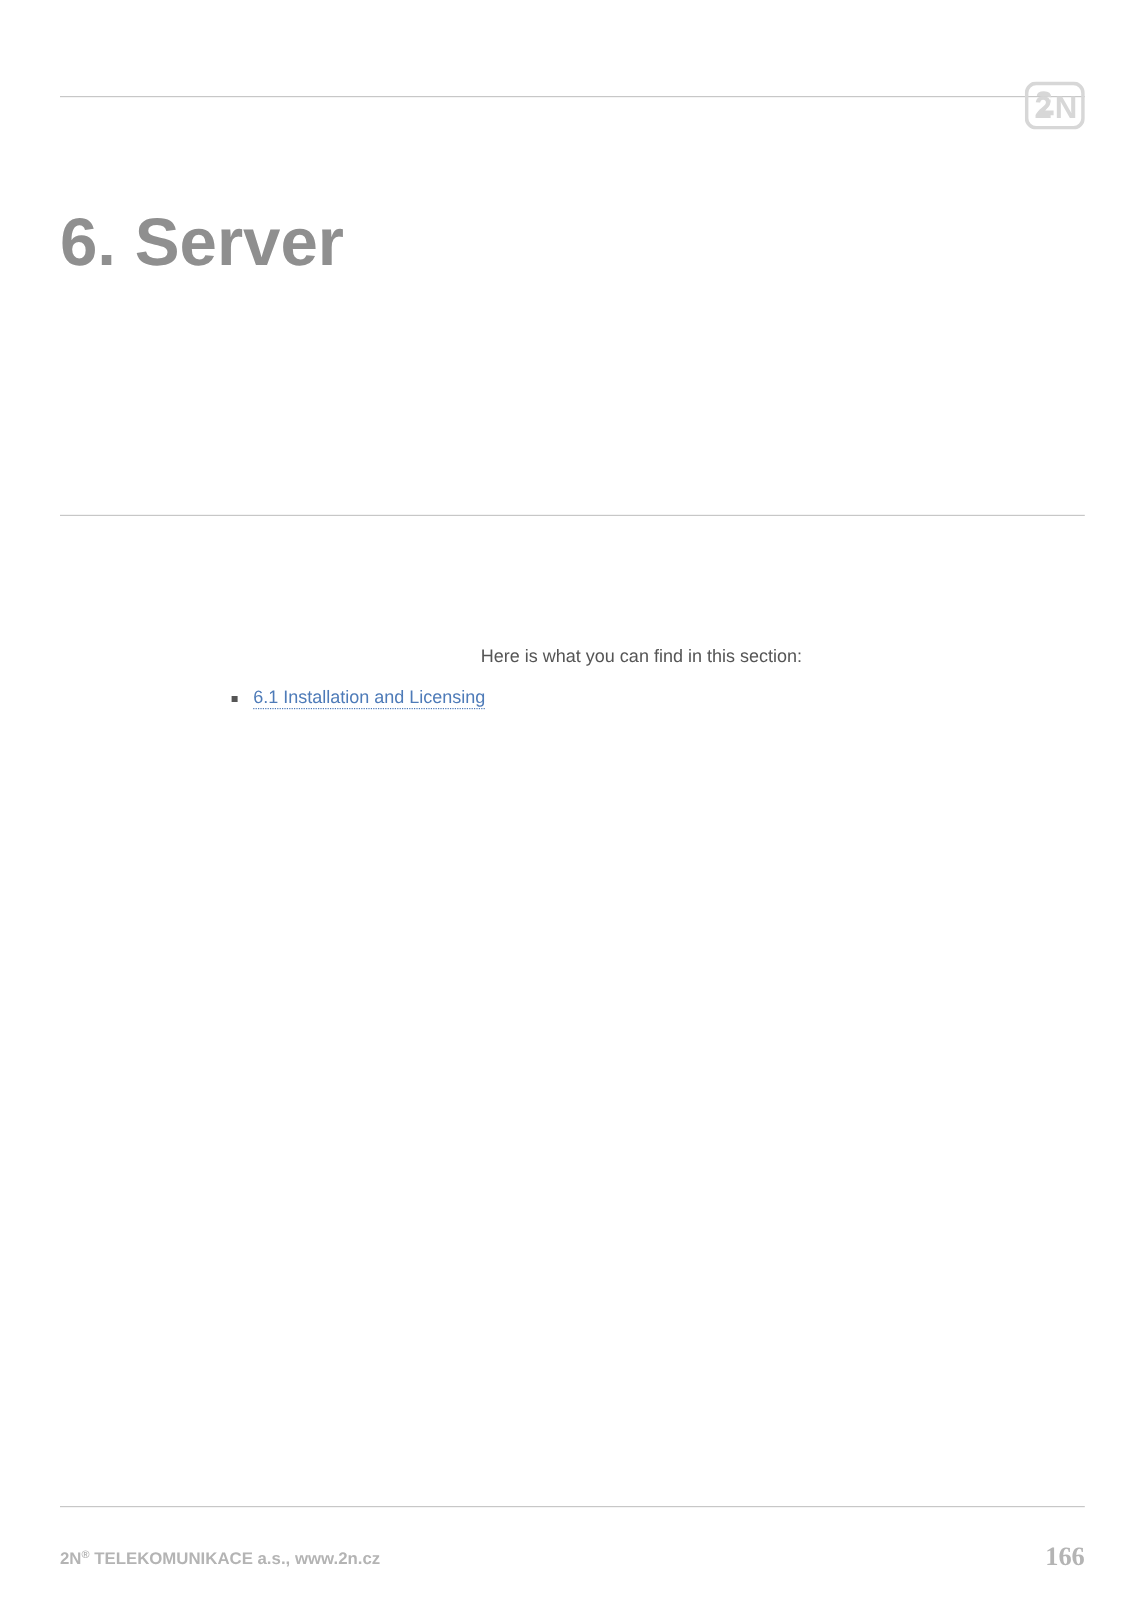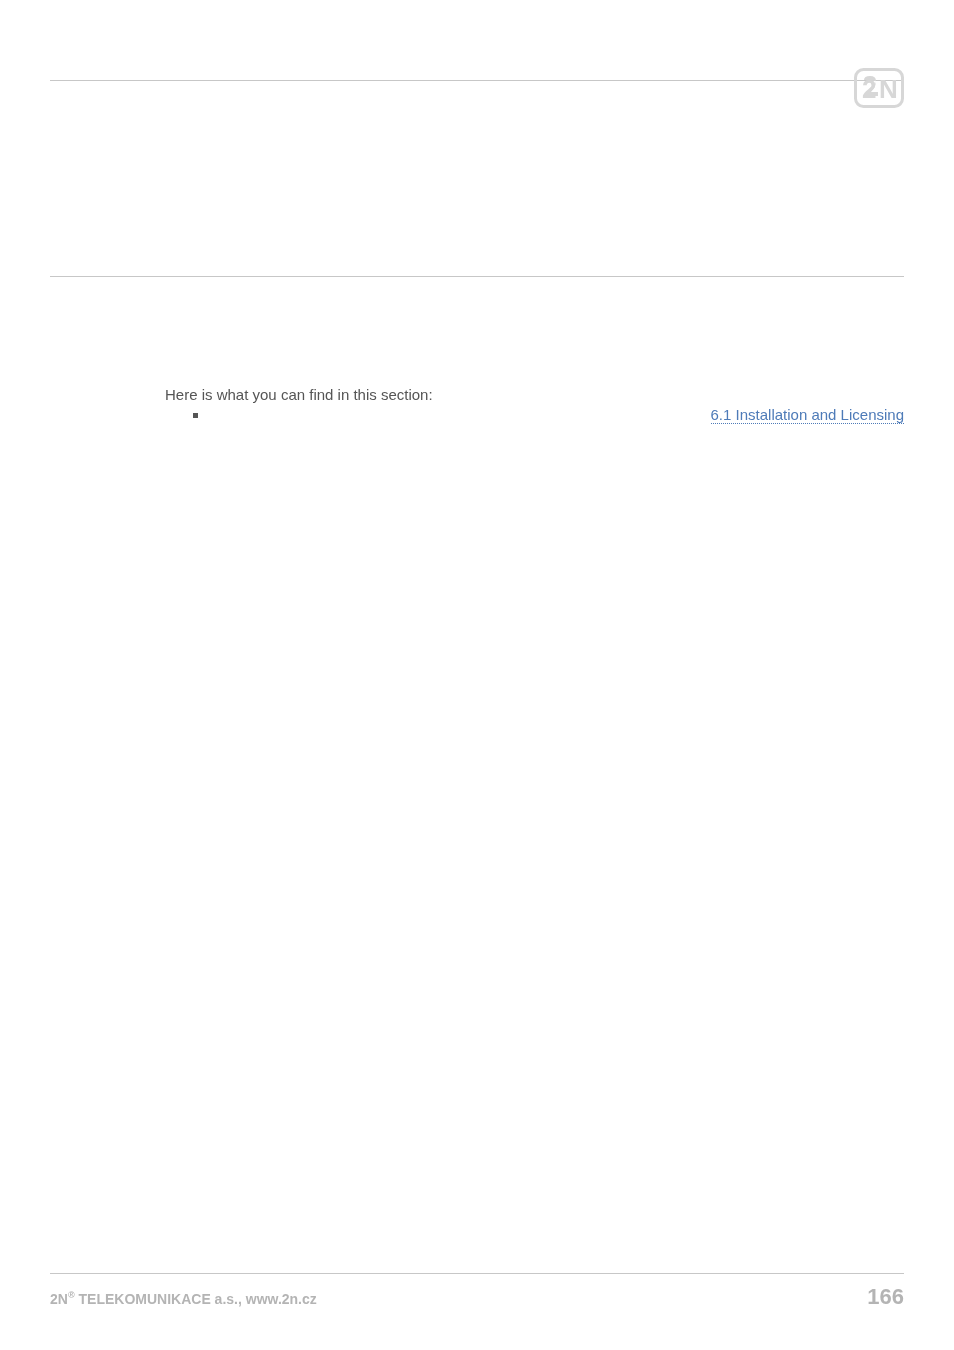--- a/index.html
+++ b/index.html
@@ -45,30 +45,31 @@
     border-top: 1px solid #c7c7c7;
     margin-top: 195px;
   }
   .content-block {
     padding: 108px 0 0 115px;
     font-size: 15px;
     line-height: 1.35;
     color: #555;
   }
   .intro-line {
+    margin-bottom: 14px;
+    text-align: center;
   }
   .bullet-list {
     list-style: none;
     margin: 0 0 18px 28px;
   }
   .bullet-list li {
     position: relative;
     padding-left: 18px;
     margin-bottom: 2px;
-    text-align: right;
   }
   .bullet-list li::before {
     content: "";
     position: absolute;
     left: 0;
     top: 0.5em;
     width: 5px;
     height: 5px;
     background: #555;
   }
@@ -85,32 +86,33 @@
   sup.reg {
     font-size: 0.65em;
     vertical-align: super;
   }
   .footer-area {
     position: absolute;
     bottom: 40px;
     left: 50px;
     right: 50px;
     border-top: 1px solid #c7c7c7;
-    padding-top: 10px;
+    padding-top: 28px;
     display: flex;
     justify-content: space-between;
     align-items: baseline;
     color: #b4b4b4;
     font-size: 14px;
     font-weight: 700;
   }
   .footer-left { }
   .footer-right {
     font-size: 22px;
     color: #b4b4b4;
+    font-family: Liberation Serif, serif;
   }
 </style>
 </head>
 <body>
 
 <div class="page-container">
 
   <div class="top-section">
     <div class="corner-logo">
       <svg width="50" height="40" viewBox="0 0 50 40">
@@ -126,20 +128,21 @@
                  L17 24
                  Q22 19 22 13" fill="#d7d7d7"></path>
         <text x="8" y="30" font-size="26" font-weight="900" fill="#d7d7d7" font-family="Arial, sans-serif">2</text>
 
         <text x="25" y="30" font-size="26" font-weight="900" fill="#d7d7d7" font-family="Arial, sans-serif">N</text>
       </svg>
     </div>
     <hr class="top-rule">
   </div>
 
+  <h1 class="page-title">6. Server</h1>
 
   <hr class="mid-rule">
 
   <div class="content-block">
     <p class="intro-line">Here is what you can find in this section:</p>
     <ul class="bullet-list">
       <li>
         <a class="text-link">6.1 Installation and Licensing</a>
       </li>
     </ul>

